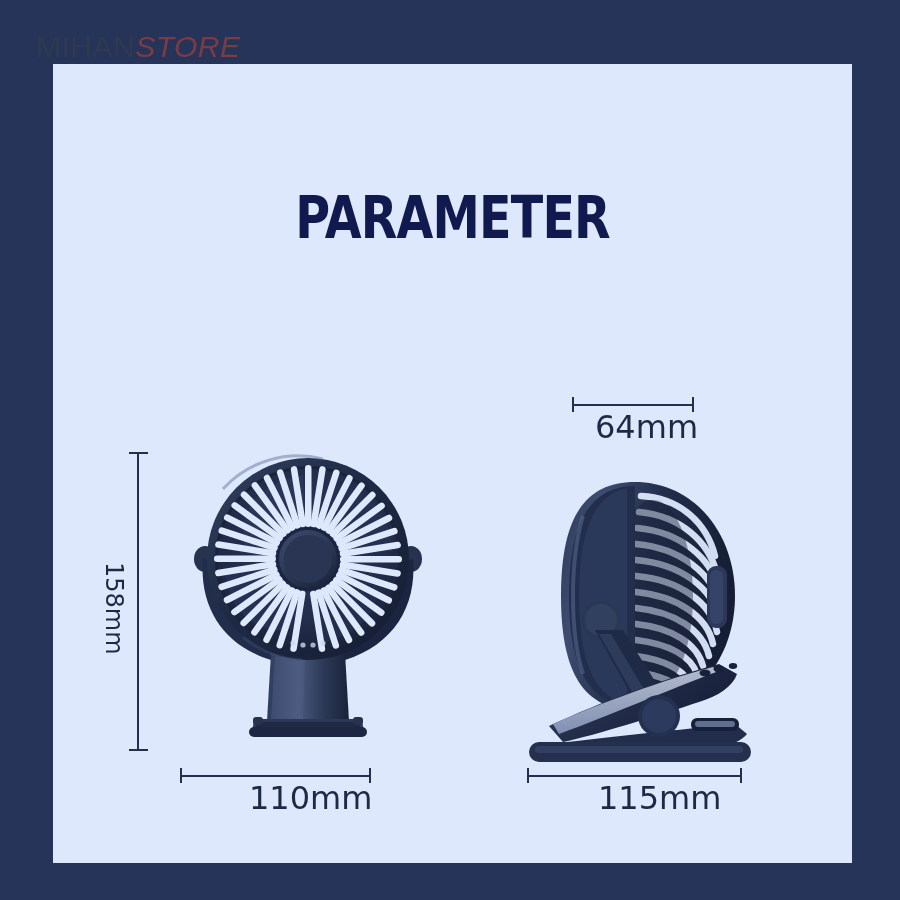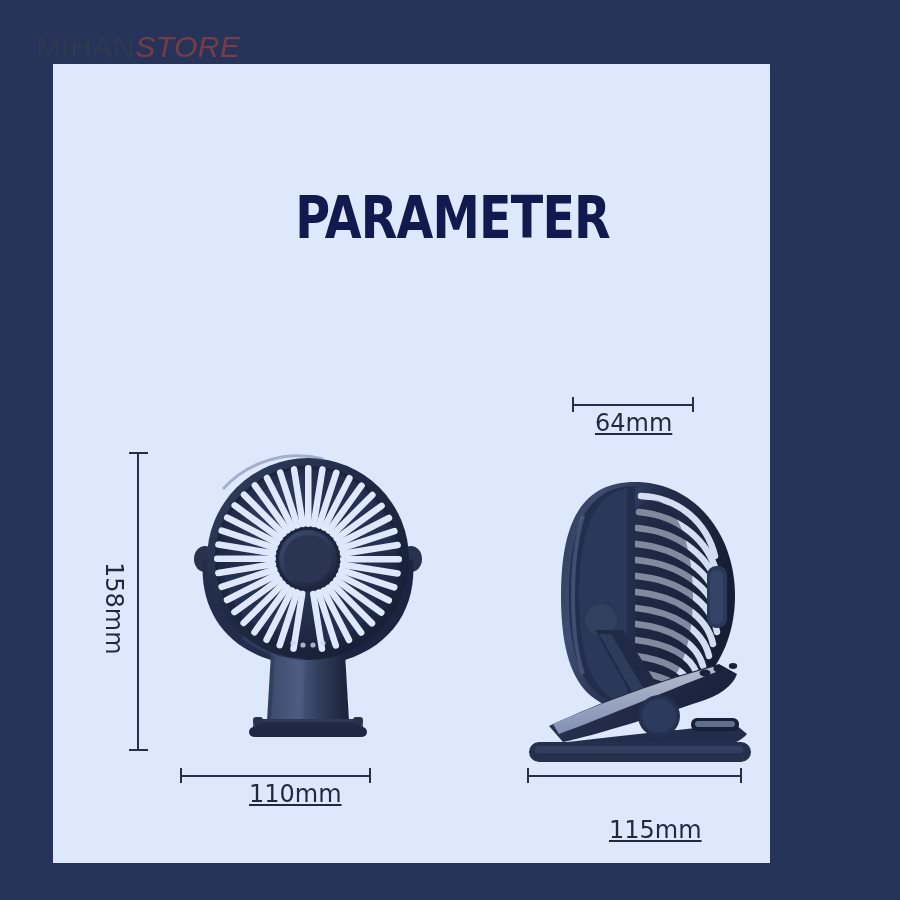--- a/index.html
+++ b/index.html
@@ -33,21 +33,21 @@
     user-select: none;
   }
   .wm-a { color: #2f3950; }
   .wm-b { color: #7c3b43; font-style: italic; }
 
   
   .panel {
     position: absolute;
     left: 53px;
     top: 64px;
-    width: 717px;
+    width: 799px;
     height: 799px;
     background: #dee8fc;
   }
 
   
   .title {
     position: absolute;
     left: 0;
     top: 125px;
     width: 799px;
@@ -83,24 +83,23 @@
   .cap-h {       
     position: absolute;
     height: 2px;
     width: 19px;
     background: #232f4c;
   }
   .dim-label {
     position: absolute;
     color: #1e2a45;
     font-family: "DejaVu Sans", sans-serif;
-    font-size: 24px;
+    font-size: 32px;
     line-height: 1;
     white-space: nowrap;
-    text-decoration: underline;
   }
   .dim-label-v {
     position: absolute;
     color: #1e2a45;
     font-family: "DejaVu Sans", sans-serif;
     font-size: 24px;
     line-height: 1;
     white-space: nowrap;
     transform-origin: 0 0;
     transform: rotate(90deg);
@@ -402,16 +401,16 @@
     </svg>
 
     <div class="dim-line-h" style="left:519px; top:340px; width:122px;"></div>
     <div class="cap-v" style="left:519px; top:333px;"></div>
     <div class="cap-v" style="left:639px; top:333px;"></div>
     <div class="dim-label" style="left:542px; top:347px;">64mm</div>
 
     <div class="dim-line-h" style="left:474px; top:711px; width:215px;"></div>
     <div class="cap-v" style="left:474px; top:704px;"></div>
     <div class="cap-v" style="left:687px; top:704px;"></div>
-    <div class="dim-label" style="left:545px; top:754px;margin-left:11px;">115mm</div>
+    <div class="dim-label" style="left:545px; top:718px;">115mm</div>
 
   </div>
 </div>
 
 </body></html>

